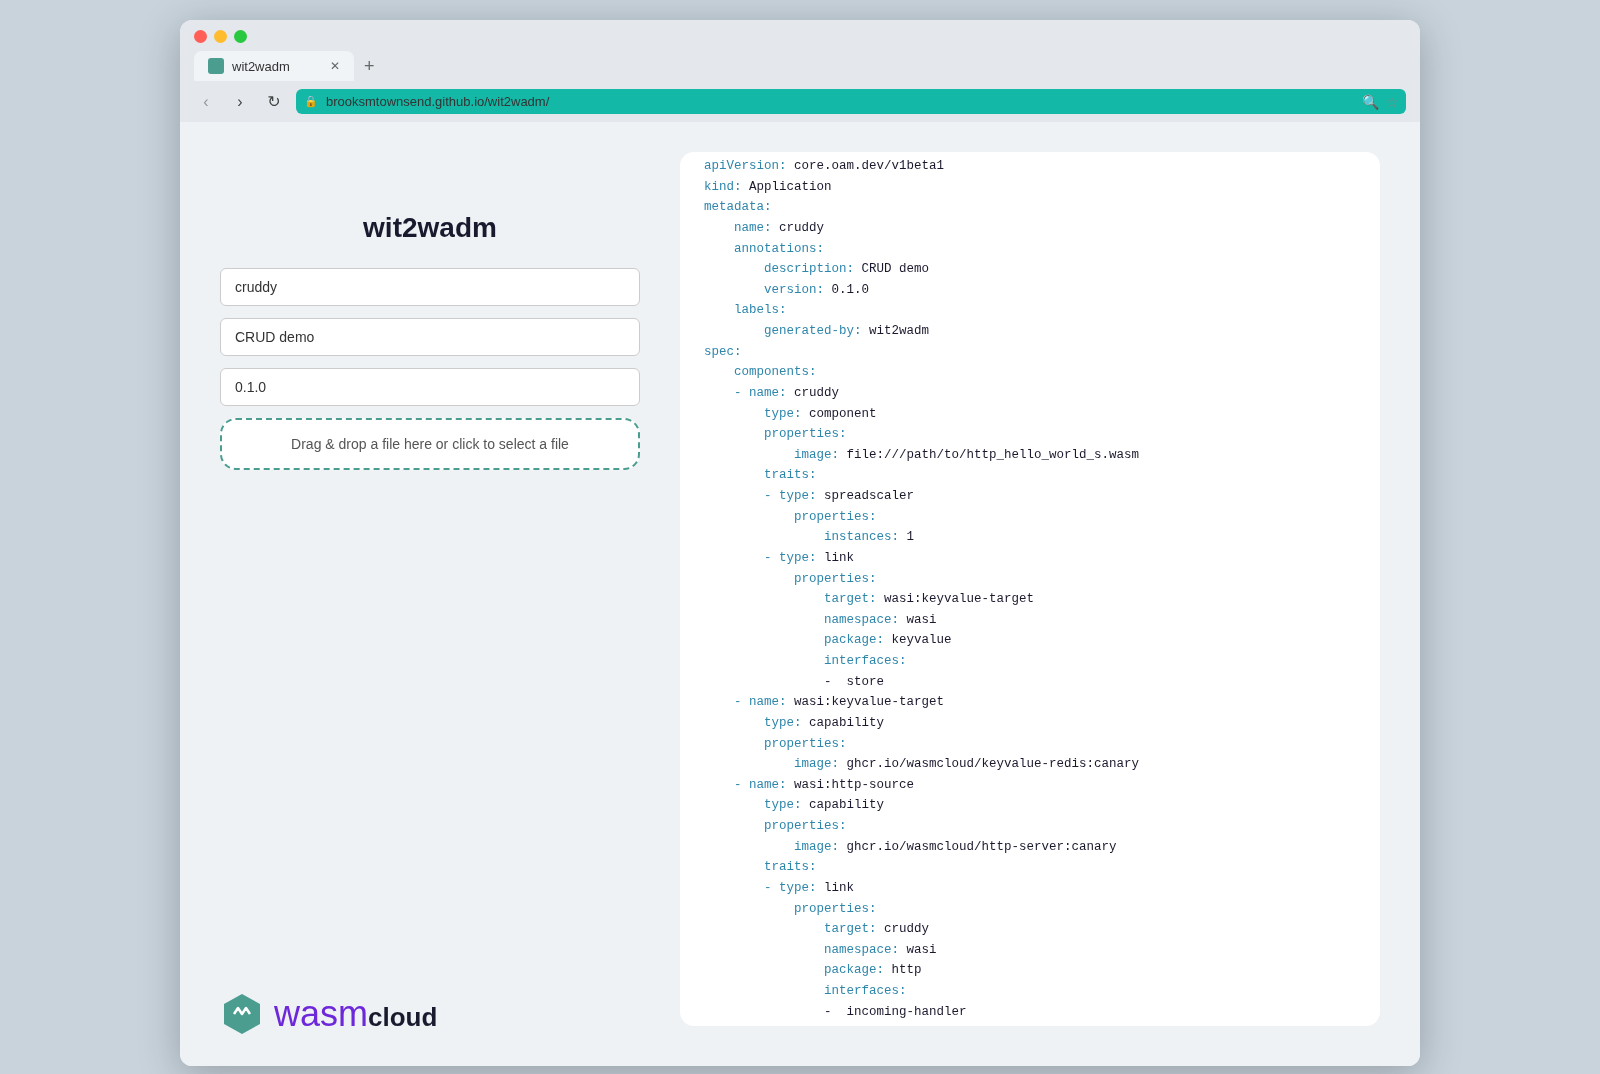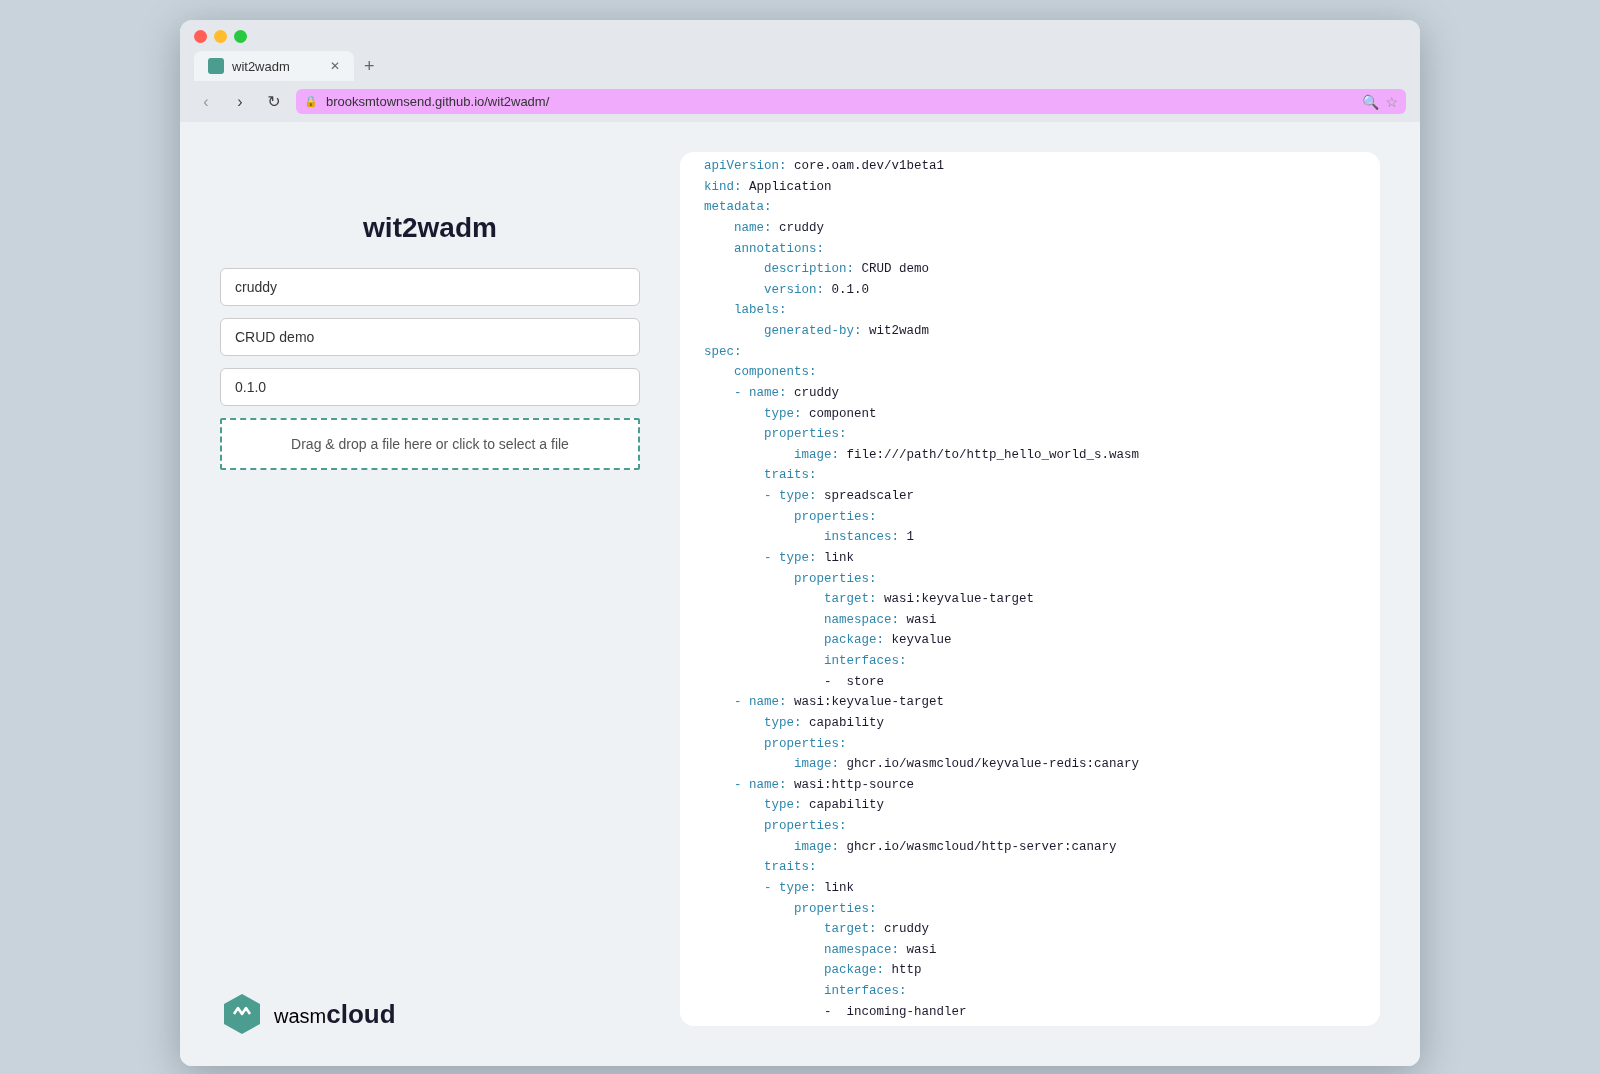--- a/index.html
+++ b/index.html
@@ -112,21 +112,21 @@
 
     .address-bar-container {
       flex: 1;
       position: relative;
       display: flex;
       align-items: center;
     }
 
     .address-bar-input {
       width: 100%;
-      background: #f0abfc;
+      background: #14b8a6;
       border: none;
       border-radius: 6px;
       padding: 5px 50px 5px 30px;
       font-size: 13px;
       color: #333;
       outline: none;
     }
 
     .address-lock-icon {
       position: absolute;
@@ -191,21 +191,21 @@
       background: #fff;
       outline: none;
     }
 
     .form-input::placeholder {
       color: #aaa;
     }
 
     .file-drop-zone {
       border: 2px dashed #4a9d8f;
-      border-radius: 2px;
+      border-radius: 16px;
       padding: 16px 14px;
       text-align: center;
       font-size: 14px;
       color: #555;
       cursor: pointer;
       background: #fff;
     }
 
     
     .logo-section {
@@ -350,17 +350,17 @@
 <span style="color:#1a1a2e">                - </span><span style="color:#1a1a2e"> incoming-handler</span>
 </div>
     </div>
 
     <div class="logo-section">
       <svg class="logo-icon" viewBox="0 0 44 44" fill="none" xmlns="http://www.w3.org/2000/svg">
         <polygon points="22,2 40,12 40,32 22,42 4,32 4,12" fill="#4a9d8f"></polygon>
         <path d="M14 22 L18 16 L22 22 L26 16 L30 22" stroke="white" stroke-width="2.5" fill="none" stroke-linejoin="round"></path>
       </svg>
       <div>
-        <span style="font-size:20px;font-weight:400;color:#000000;">wasm</span><span style="font-size:26px;font-weight:700;color:#1a1a2e;">cloud</span>
+        <span style="font-size:36px;font-weight:400;color:#6d28d9;">wasm</span><span style="font-size:26px;font-weight:700;color:#1a1a2e;">cloud</span>
       </div>
     </div>
   </div>
 </div>
 
 </body></html>

